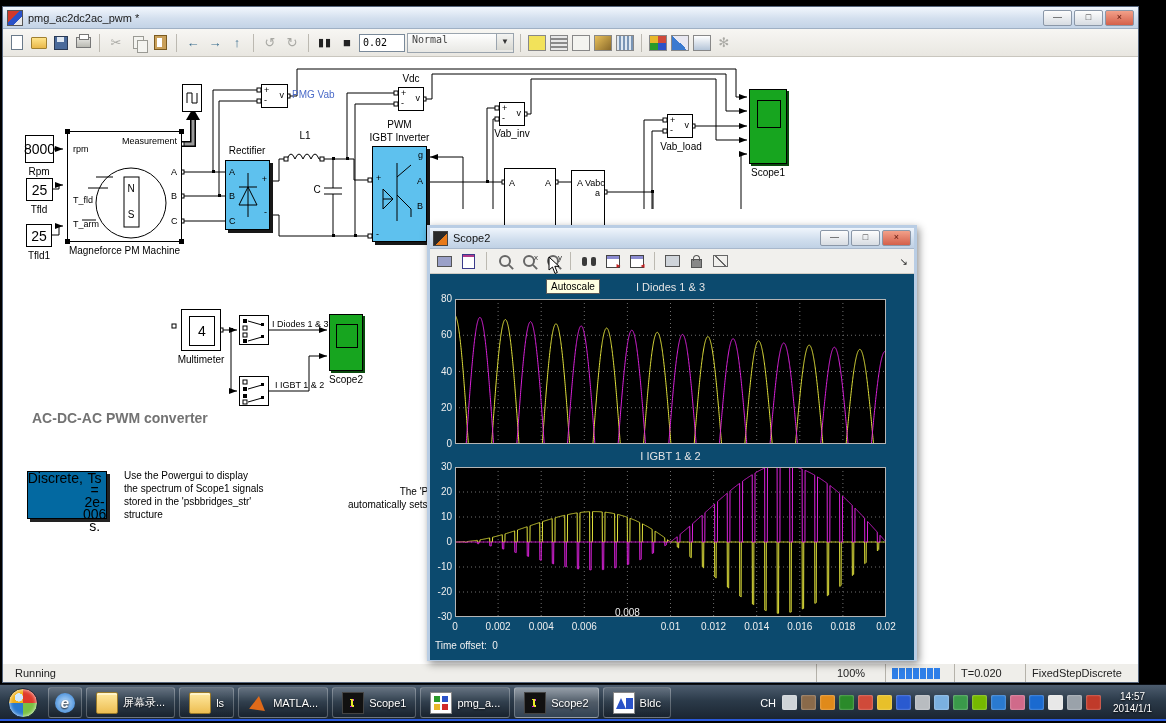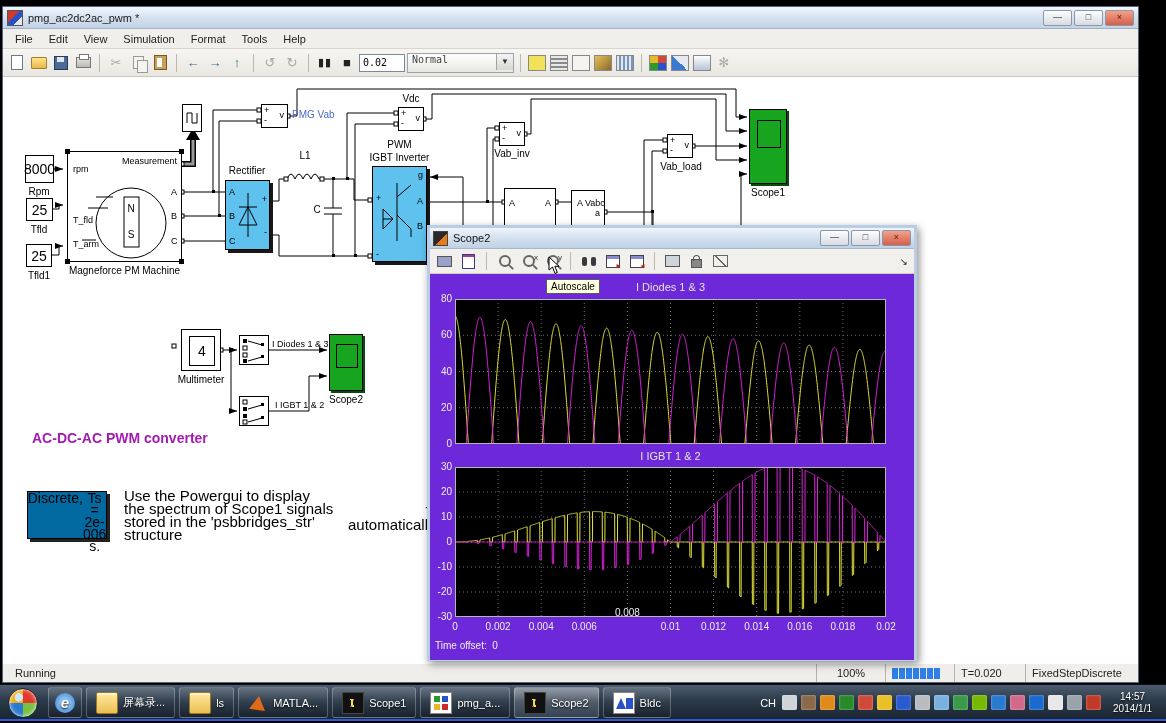--- a/index.html
+++ b/index.html
@@ -40,22 +40,22 @@
   .canvas{position:relative;flex:1;background:#fff;overflow:hidden;border-top:1px solid #fff;}
   .wires{position:absolute;left:0;top:0;}
   .blk{position:absolute;box-sizing:border-box;border:1px solid #000;background:#fff;}
   .blk.blue{background:#5ec1ee;box-shadow:3px 3px 0 #171717;}
   .blk.green{background:#17a51f;box-shadow:2px 2px 0 #0a4a0e;}
   .blabel{position:absolute;font-size:10px;color:#000;text-align:center;white-space:nowrap;}
   .portlbl{position:absolute;font-size:9px;color:#000;white-space:nowrap;}
   .constv{display:flex;align-items:center;justify-content:center;font-size:14px;}
   .handle{position:absolute;width:5px;height:5px;background:#000;}
   .innerrect{position:absolute;border:1px solid #000;}
-  .note{position:absolute;font-size:15px;color:#000;line-height:13px;}
-  .heading{position:absolute;font-size:14px;font-weight:bold;color:#a21caf;white-space:nowrap;}
+  .note{position:absolute;font-size:10px;color:#000;line-height:13px;}
+  .heading{position:absolute;font-size:14px;font-weight:bold;color:#737373;white-space:nowrap;}
   .discrete{position:absolute;background:#0369a1;border:1px solid #000;box-shadow:3px 3px 0 #222;
       font-size:14px;text-align:center;display:flex;flex-direction:row;justify-content:center;line-height:12px;}
   .wirelbl{position:absolute;font-size:9px;color:#000;white-space:nowrap;}
   
   .statusbar{height:18px;background:#efeeea;border-top:1px solid #fff;display:flex;font-size:11px;color:#222;align-items:stretch;}
   .sb-cell{border-left:1px solid #b5b2aa;padding:1px 6px;display:flex;align-items:center;}
   .sb-left{flex:1;padding-left:12px;display:flex;align-items:center;}
   .pbar{display:flex;gap:1px;align-items:center;}
   .pblock{width:6px;height:11px;background:#2f7fe8;}
   
@@ -73,21 +73,21 @@
   .binoc{width:14px;height:9px;position:relative;}
   .binoc:before,.binoc:after{content:"";position:absolute;top:0;width:5px;height:9px;background:#3a3a3a;border-radius:2px;}
   .binoc:before{left:0;} .binoc:after{right:0;}
   .mi-grid{width:12px;height:11px;background:#fff;border:1px solid #444;box-shadow:inset 0 3px 0 #8a8ad0;position:relative;}
   .mi-grid:after{content:"▸";position:absolute;color:#c02020;font-size:8px;right:-2px;bottom:-3px;}
   .mi-grid.r:after{content:"◂";}
   .mi-float{width:13px;height:10px;border:1px solid #555;background:#cfd4da;}
   .mi-lock{width:9px;height:7px;background:#888;border:1px solid #555;position:relative;margin-top:4px;}
   .mi-lock:before{content:"";position:absolute;left:1px;top:-5px;width:5px;height:5px;border:1px solid #555;border-bottom:none;border-radius:4px 4px 0 0;}
   .mi-sig{width:13px;height:10px;border:1px solid #666;background:linear-gradient(45deg,transparent 45%,#666 45% 55%,transparent 55%);}
-  .s2-client{position:relative;width:484px;height:386px;background:#6d28d9;font-size:10px;}
+  .s2-client{position:relative;width:484px;height:386px;background:#0c4a6e;font-size:10px;}
   .plot-title{position:absolute;color:#e4e4e4;font-size:11px;text-align:center;}
   .plot{position:absolute;background:#000;}
   .ylab{position:absolute;width:22px;text-align:right;color:#eee;font-size:10px;}
   .xlab{position:absolute;width:36px;text-align:center;color:#eee;font-size:10px;}
   .timeoffset{position:absolute;left:5px;top:366px;color:#f0f0f0;font-size:10px;}
   .tooltip{position:absolute;left:116px;top:5px;background:#ffffe1;border:1px solid #5a5a5a;font-size:10px;padding:1px 4px;color:#000;z-index:5;}
   .cursor{position:absolute;left:116px;top:-14px;z-index:9;}
   
   .watermark{position:absolute;left:836px;top:26px;font-family:"DejaVu Serif","Liberation Serif",serif;
      font-size:27px;font-weight:bold;color:#2a2ad0;z-index:60;letter-spacing:1px;}
@@ -127,29 +127,20 @@
   <div class="mw">
     <div class="mw-title">
       <span class="ticon"></span>
       <span>pmg_ac2dc2ac_pwm *</span>
       <span class="winbtns">
         <span class="wbtn">—</span>
         <span class="wbtn">□</span>
         <span class="wbtn close">×</span>
       </span>
     </div>
-    <div class="menubar" id="menubar">
-        <span>File</span>
-        <span>Edit</span>
-        <span>View</span>
-        <span>Simulation</span>
-        <span>Format</span>
-        <span>Tools</span>
-        <span>Help</span>
-      </div>
     <div class="toolbar">
       <span class="tbi">
           <span class="ic-page"></span>
         </span>
       <span class="tbi">
           <span class="ic-folder"></span>
         </span>
       <span class="tbi">
           <span class="ic-disk"></span>
         </span>

